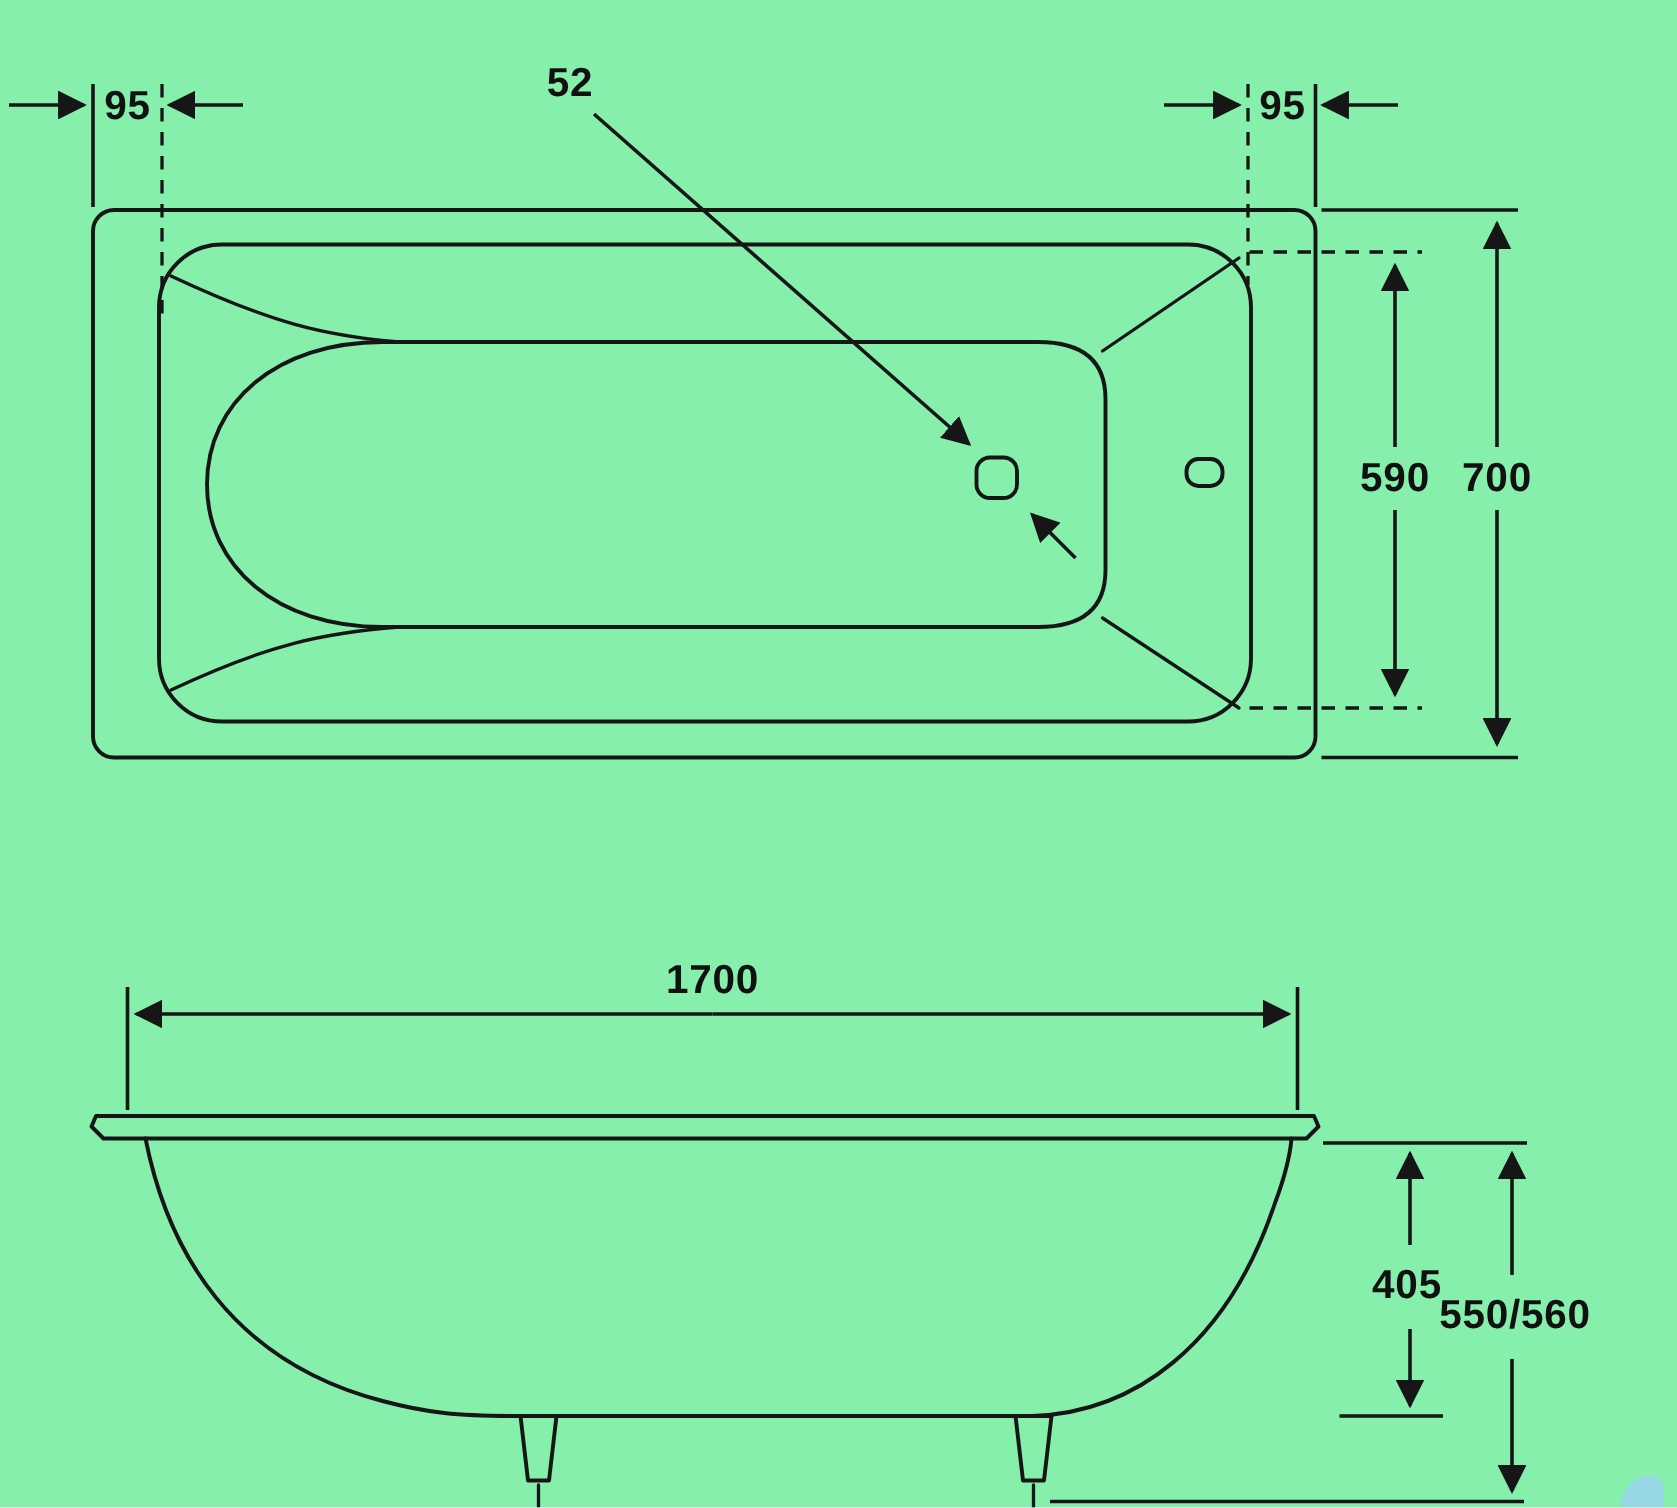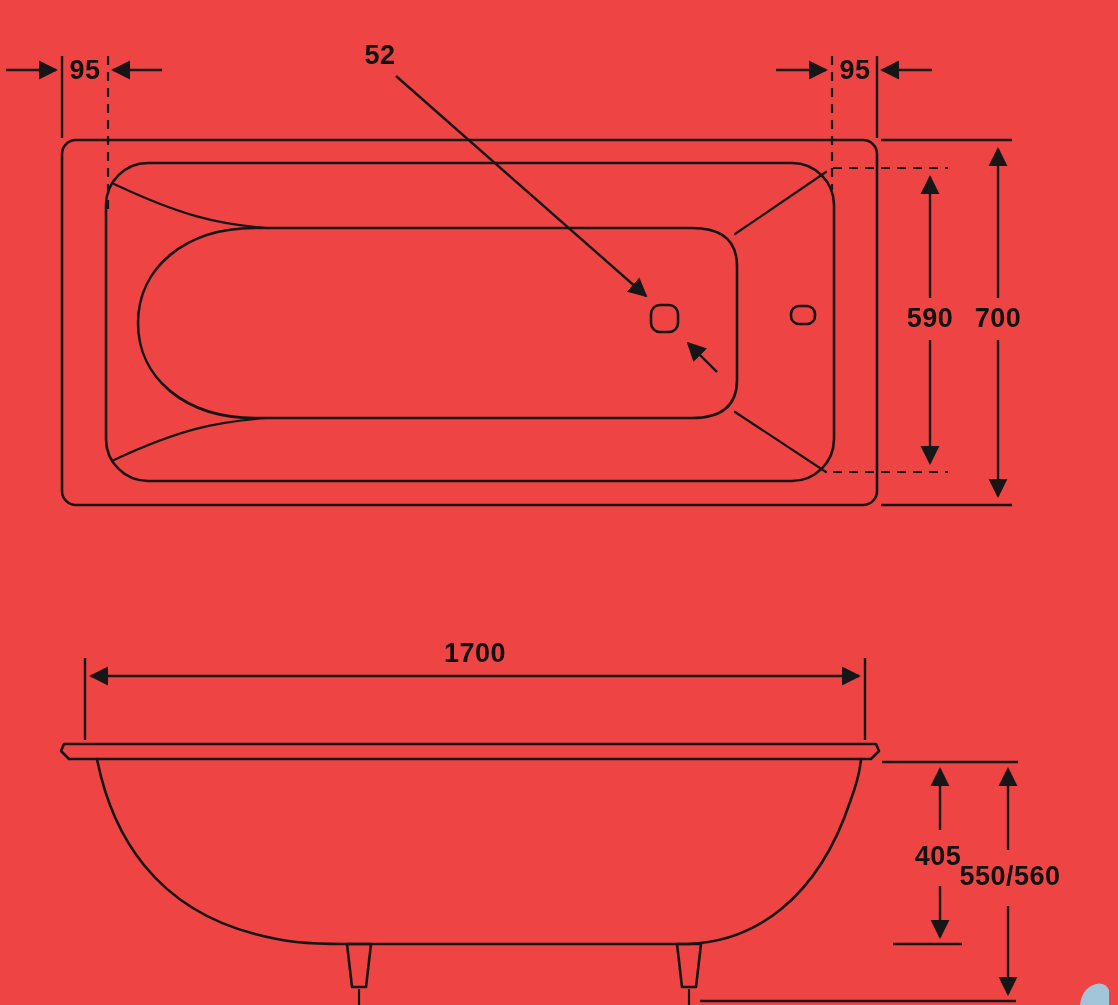--- a/index.html
+++ b/index.html
@@ -5,21 +5,21 @@
   html, body {
     margin: 0;
     padding: 0;
     background: #ffffff;
     font-family: "Liberation Sans", sans-serif;
   }
   .stage {
     position: relative;
     width: 1118px;
     height: 1005px;
-    background: #ef4444;
+    background: #86efac;
     overflow: hidden;
   }
   svg { display: block; }
   .outline {
     fill: none;
     stroke: #161616;
     stroke-width: 2.6;
     stroke-linecap: round;
     stroke-linejoin: round;
   }

